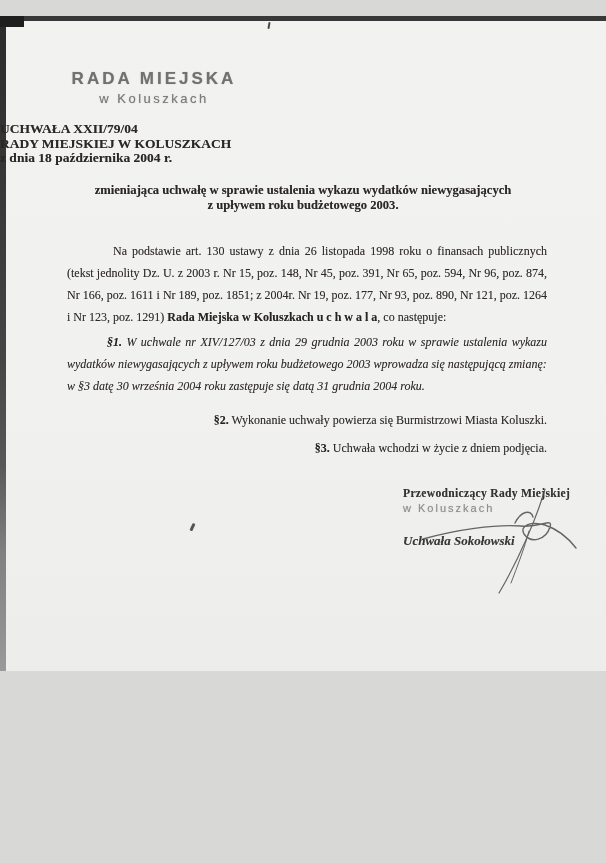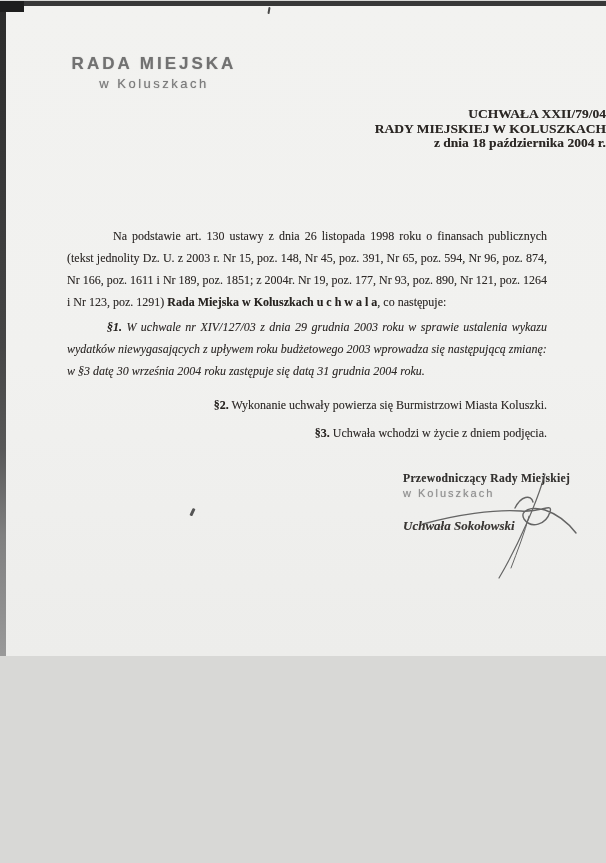--- a/index.html
+++ b/index.html
@@ -1,19 +1,19 @@
 <!DOCTYPE html>
 <html><head>
 <meta charset="utf-8">
 <style>
   html,body{margin:0;padding:0;background:#d8d8d6;}
   .page{
     position:relative;
     width:606px;height:655px;
-    margin:1px auto;
+    margin:16px auto;
     background:linear-gradient(180deg,#f2f2f0 0%,#f1f1ef 55%,#ededeb 100%);
     overflow:hidden;
     font-family:"Liberation Serif", serif;
     color:#2e2a28;
   }
   
   .edge-top{position:absolute;left:0;top:0;width:606px;height:5px;background:#383838;}
   .edge-left{position:absolute;left:0;top:0;width:6px;height:863px;
     background:linear-gradient(180deg,#2b2b2b 0%,#454545 40%,#585858 52%,#808080 62%,#9d9d9d 78%,#a8a8a8 100%);}
   .corner-blot{position:absolute;left:0;top:0;width:24px;height:11px;background:#1e1e1e;}
@@ -24,21 +24,21 @@
 
   
   .stamp{position:absolute;left:44px;top:53px;width:220px;text-align:center;
     font-family:"Liberation Sans", sans-serif;color:#717171;
     text-shadow:0 0 1px rgba(113,113,113,.55);}
   .stamp-l1{font-size:17px;font-weight:bold;letter-spacing:3px;}
   .stamp-l2{font-size:13px;letter-spacing:2.5px;margin-top:2px;color:#7b7b7b;}
   .stamp-l3{font-size:11px;letter-spacing:1.5px;margin-top:1px;color:#828282;}
 
   
-  .title{position:absolute;left:0;top:106px;width:606px;text-align:right;
+  .title{position:absolute;left:0;top:106px;width:606px;text-align:left;
     font-weight:bold;font-size:13.5px;line-height:14.6px;color:#2b2724;
     text-shadow:0 0 .6px rgba(43,39,36,.4);}
   .subject{position:absolute;left:0;top:167px;width:606px;text-align:center;
     font-weight:bold;font-size:12.6px;line-height:14.6px;color:#2b2724;
     text-shadow:0 0 .6px rgba(43,39,36,.4);}
 
   
   .bodyblock{position:absolute;left:67px;width:480px;
     font-size:12px;line-height:22px;text-align:justify;
     text-shadow:0 0 .5px rgba(46,42,40,.35);}
@@ -81,20 +81,24 @@
     <div class="stamp-l1">RADA MIEJSKA</div>
     <div class="stamp-l2">w Koluszkach</div>
   </div>
 
   <div class="title">
     <div>UCHWAŁA XXII/79/04</div>
     <div>RADY MIEJSKIEJ W KOLUSZKACH</div>
     <div>z dnia 18 października 2004 r.</div>
   </div>
 
+  <div class="subject">
+    <div>zmieniająca uchwałę w sprawie ustalenia wykazu wydatków niewygasających</div>
+    <div>z upływem roku budżetowego 2003.</div>
+  </div>
 
   <div class="bodyblock preamble">
     <div class="p">
       <span>Na podstawie art. 130 ustawy z dnia 26 listopada 1998 roku o finansach publicznych (tekst jednolity Dz. U. z 2003 r. Nr 15, poz. 148, Nr 45, poz. 391, Nr 65, poz. 594, Nr 96, poz. 874, Nr 166, poz. 1611 i Nr 189, poz. 1851; z 2004r. Nr 19, poz. 177, Nr 93, poz. 890, Nr 121, poz. 1264 i Nr 123, poz. 1291) </span><b>Rada Miejska w Koluszkach u c h w a l a</b><span>, co następuje:</span>
     </div>
   </div>
 
   <div class="bodyblock par1">
     <div class="p">
       <b>§1.</b><span> W uchwale nr XIV/127/03 z dnia 29 grudnia 2003 roku w sprawie ustalenia wykazu wydatków niewygasających z upływem roku budżetowego 2003 wprowadza się następującą zmianę:</span>

